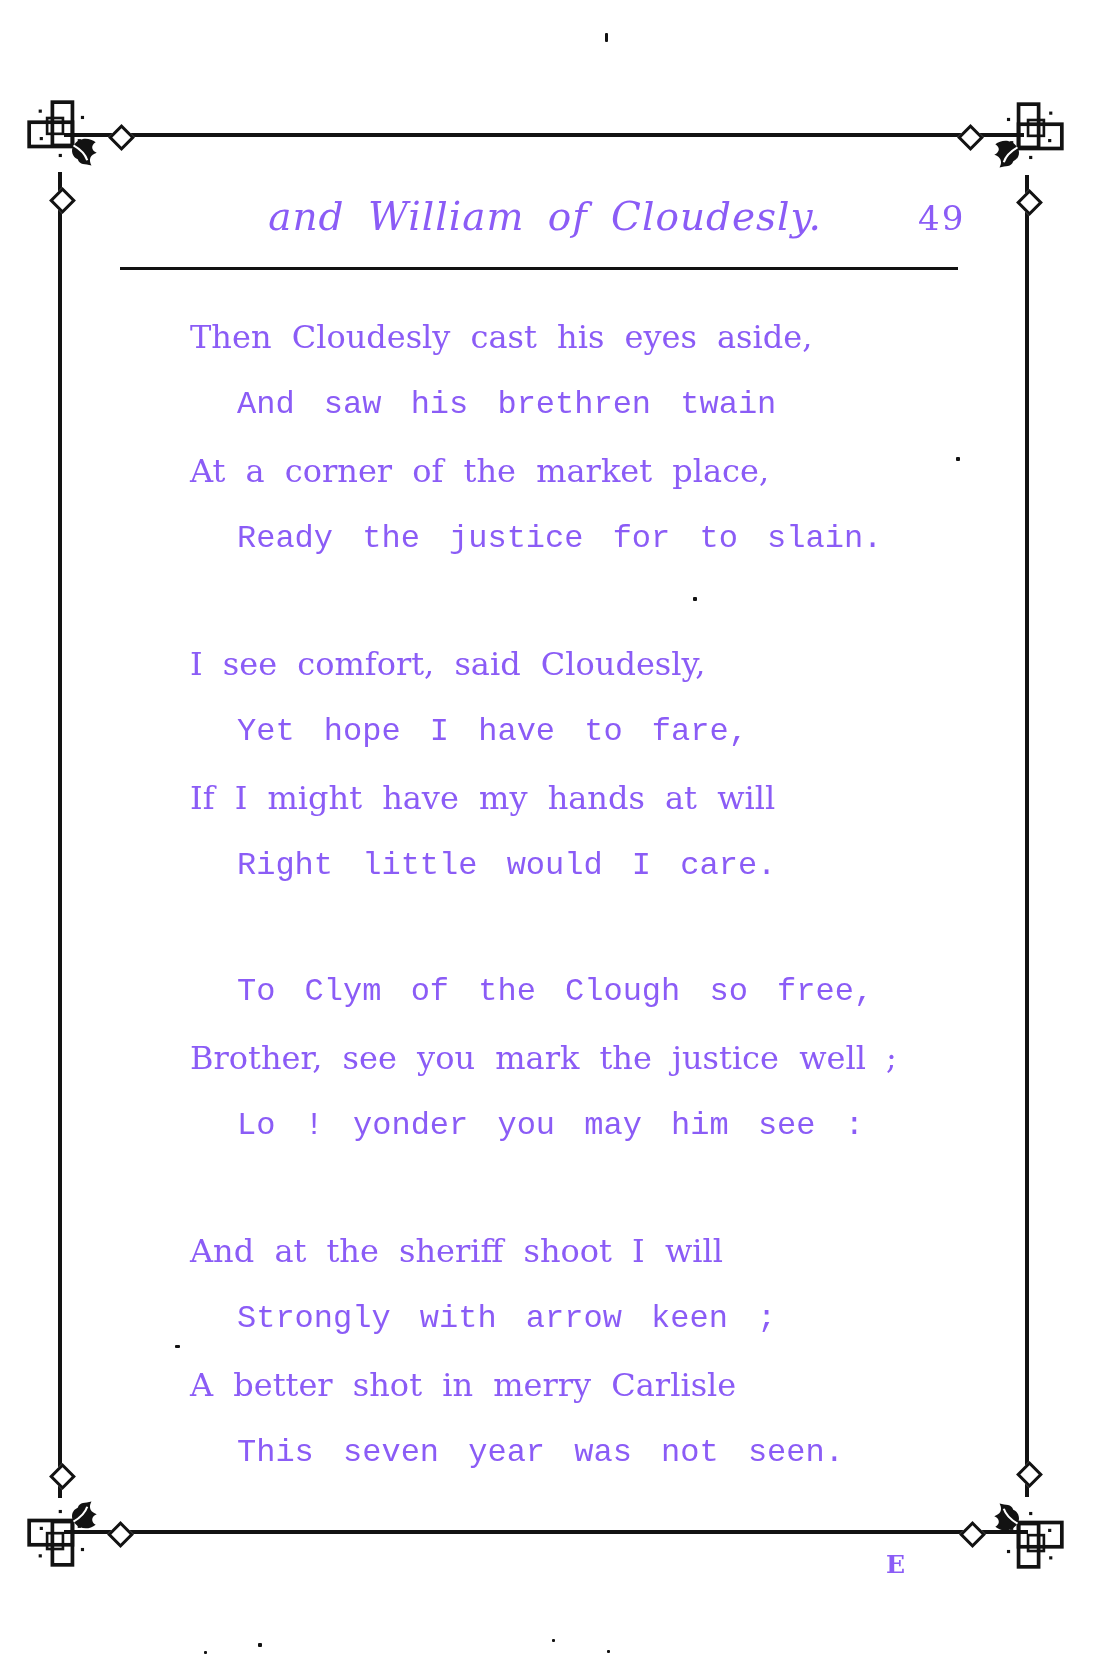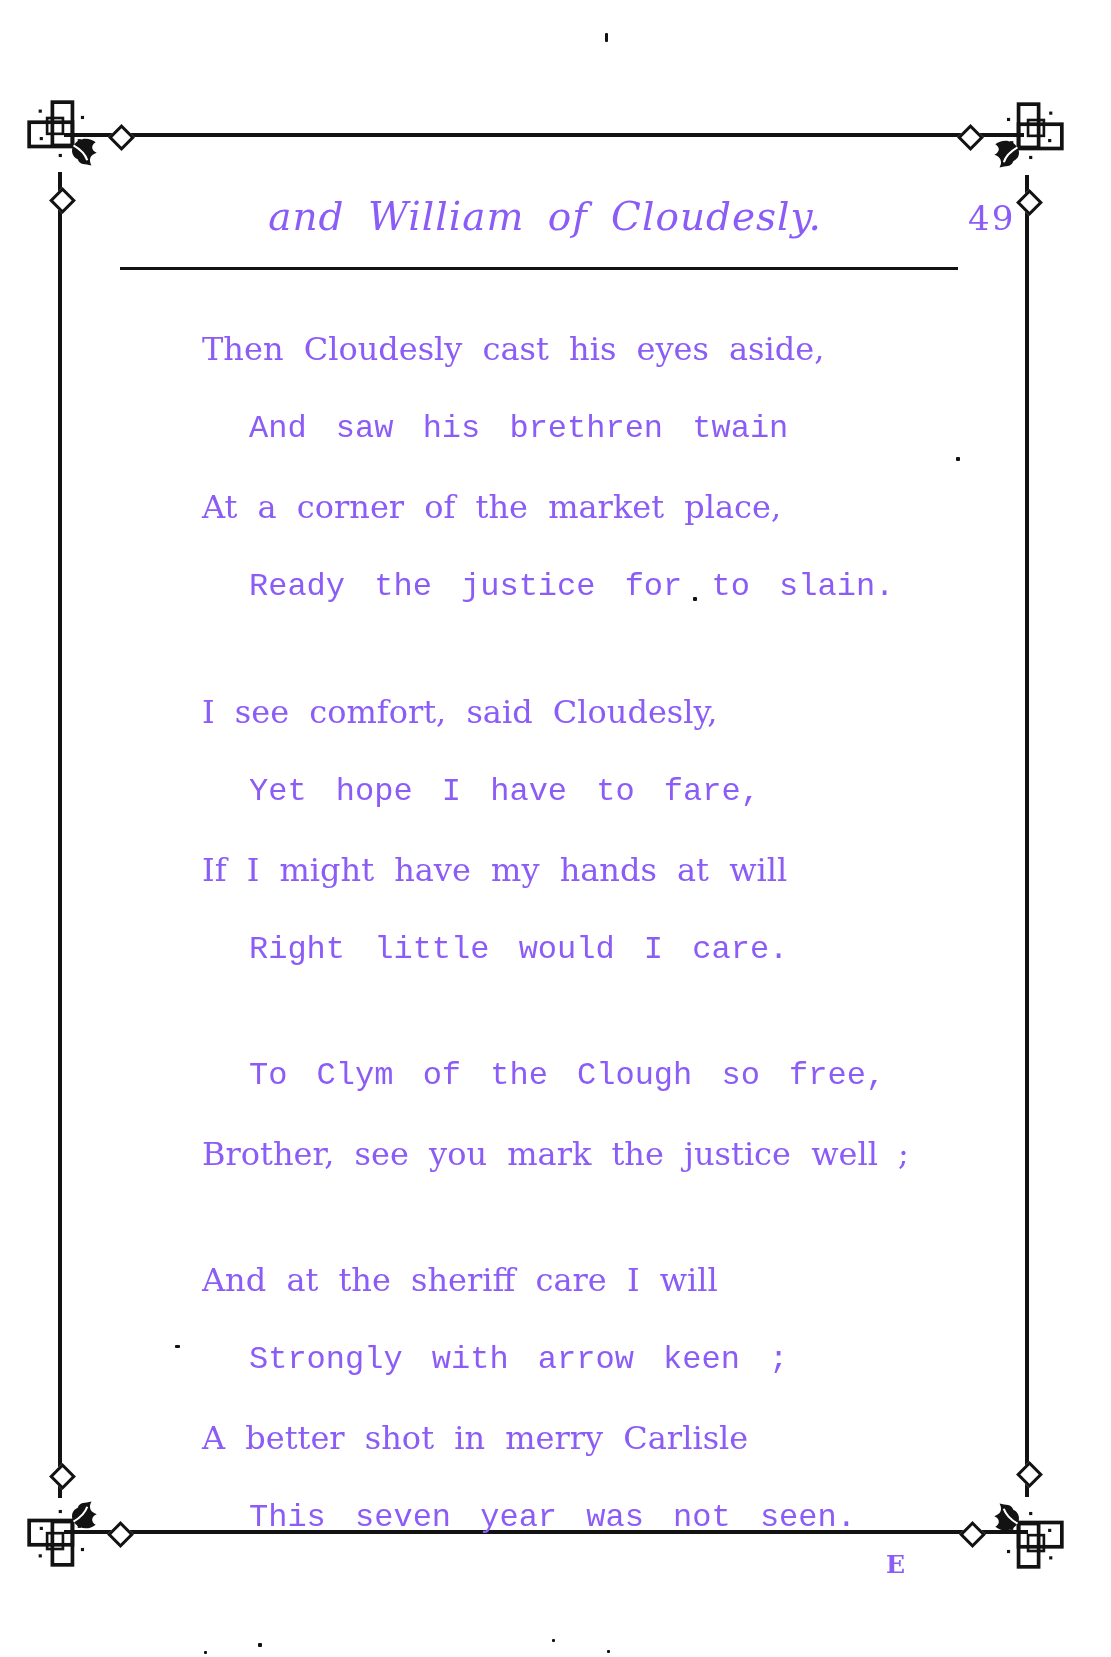--- a/index.html
+++ b/index.html
@@ -19,29 +19,29 @@
     transform:rotate(45deg);
   }
   .corner{position:absolute;width:76px;height:76px;}
   
   .running-title{
     position:absolute;left:255px;top:194px;width:580px;
     text-align:center;font-style:italic;font-size:39px;
     word-spacing:10px;letter-spacing:1px;white-space:nowrap;
   }
   .page-number{
-    position:absolutel;position:absolute;left:968px;top:198px;
+    position:absolutel;position:absolute;left:918px;top:198px;
     font-size:34px;letter-spacing:2px;
   }
   .header-rule{left:120px;top:267px;width:838px;height:3px;}
   
   .poem{position:absolute;left:186px;top:302px;width:760px;}
   .stanza{margin:0 0 63px 0;}
   .poem-line{
-    margin:16px;height:63px;line-height:63px;
+    margin:4px;height:63px;line-height:63px;
     font-size:32px;word-spacing:10px;white-space:nowrap;
   }
   .poem-line.indent{padding-left:47px;font-family:Liberation Mono, monospace;}
   
   .signature{
     position:absolute;left:886px;top:1550px;
     font-size:25px;font-weight:bold;letter-spacing:1px;
   }
   .speck{position:absolute;background:#121212;border-radius:1px;}
 </style>
@@ -112,23 +112,24 @@
       </div>
       <div class="stanza">
         <p class="poem-line">I see comfort, said Cloudesly,</p>
         <p class="poem-line indent">Yet hope I have to fare,</p>
         <p class="poem-line">If I might have my hands at will</p>
         <p class="poem-line indent">Right little would I care.</p>
       </div>
       <div class="stanza">
         <p class="poem-line indent">To Clym of the Clough so free,</p>
         <p class="poem-line">Brother, see you mark the justice well ;</p>
+        <p class="poem-line indent">Lo ! yonder you may him see :</p>
       </div>
       <div class="stanza">
-        <p class="poem-line">And at the sheriff care I will</p>
+        <p class="poem-line">And at the sheriff shoot I will</p>
         <p class="poem-line indent">Strongly with arrow keen ;</p>
         <p class="poem-line">A better shot in merry Carlisle</p>
         <p class="poem-line indent">This seven year was not seen.</p>
       </div>
     </div>
 
   <div class="signature">E</div>
 
   <div class="speck" style="left:605px;top:33px;width:3px;height:9px"></div>
   <div class="speck" style="left:693px;top:597px;width:4px;height:4px"></div>

